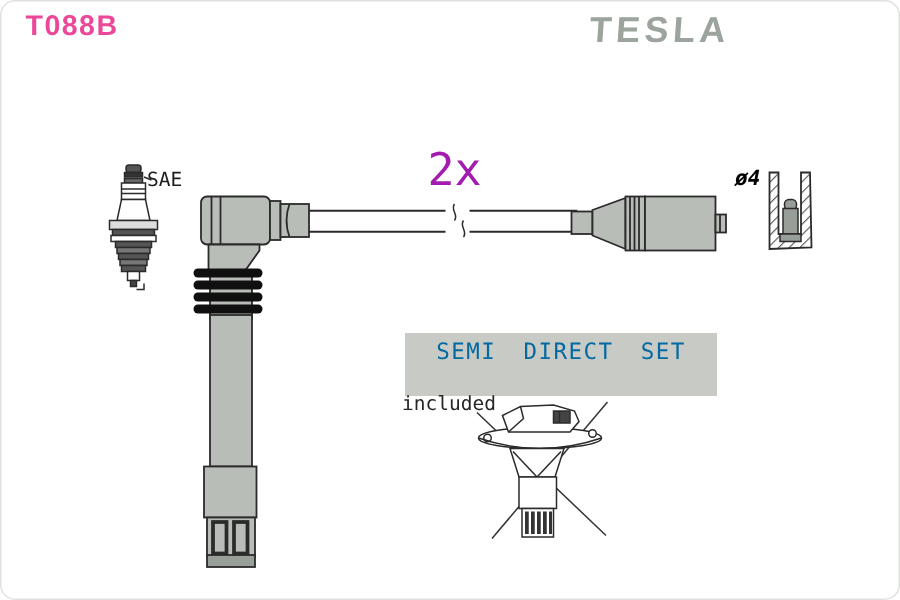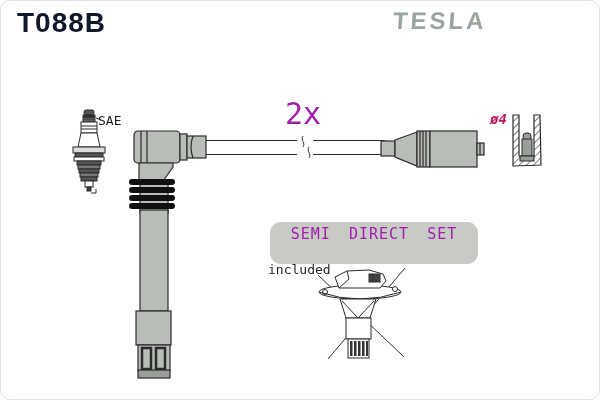--- a/index.html
+++ b/index.html
@@ -5,33 +5,33 @@
   * { margin:0; padding:0; box-sizing:border-box; }
   html,body { background:#ffffff; }
   #canvas{
     position:relative; width:600px; height:400px; background:#fff;
     font-family:"Liberation Sans", sans-serif; overflow:hidden;
     border:1px solid var(--frame-color,#dfe3df); border-radius:10px;
   }
   .abs{ position:absolute; }
   .mono{ font-family:"DejaVu Sans Mono", monospace; }
 
-  .part-number{ left:16px; top:6px; font-size:28px; font-weight:bold;
-    letter-spacing:1px; color:#0f172a; }
+  .part-number{ left:16px; top:6px; font-size:19px; font-weight:bold;
+    letter-spacing:1px; color:#ec4899; }
   .subtitle{ left:17px; top:32px; font-size:10px; letter-spacing:.3px; color:#262626; }
   .brand{ left:392px; top:6px; font-size:24px; font-weight:800;
     letter-spacing:3px; color:var(--brand-color,#9ba49d); transform:skewX(-4deg); }
 
   .sae-label{ left:97px; top:112px; font-size:13px; color:#1c1c1c; }
   .qty-label{ left:284px; top:95px; font-size:30px; color:#a21caf; }
   .dia-label{ left:489px; top:110px; font-size:14px; font-style:italic;
-    font-weight:bold; color:#be185d; }
+    font-weight:bold; color:#000000; }
 
   .info-box{ left:269px; top:221px; width:208px; height:42px;
-    background:var(--box-bg,#c7cac5); color:#a21caf;border-radius:11px; }
+    background:var(--box-bg,#c7cac5); color:#0369a1; }
   .info-title{ position:absolute; left:0; right:0; top:3px; text-align:center;
     font-family:"DejaVu Sans Mono", monospace; font-size:15px;
     letter-spacing:1px; word-spacing:8px; }
   .info-line2{ left:262px; top:243px; font-size:13px; color:#262626;
     letter-spacing:.2px; word-spacing:3px; }
   .info-cont{ left:267px; top:261px; font-size:13px; color:#262626;text-align:right; }
 
   svg{ display:block; }
 </style>
 </head>

